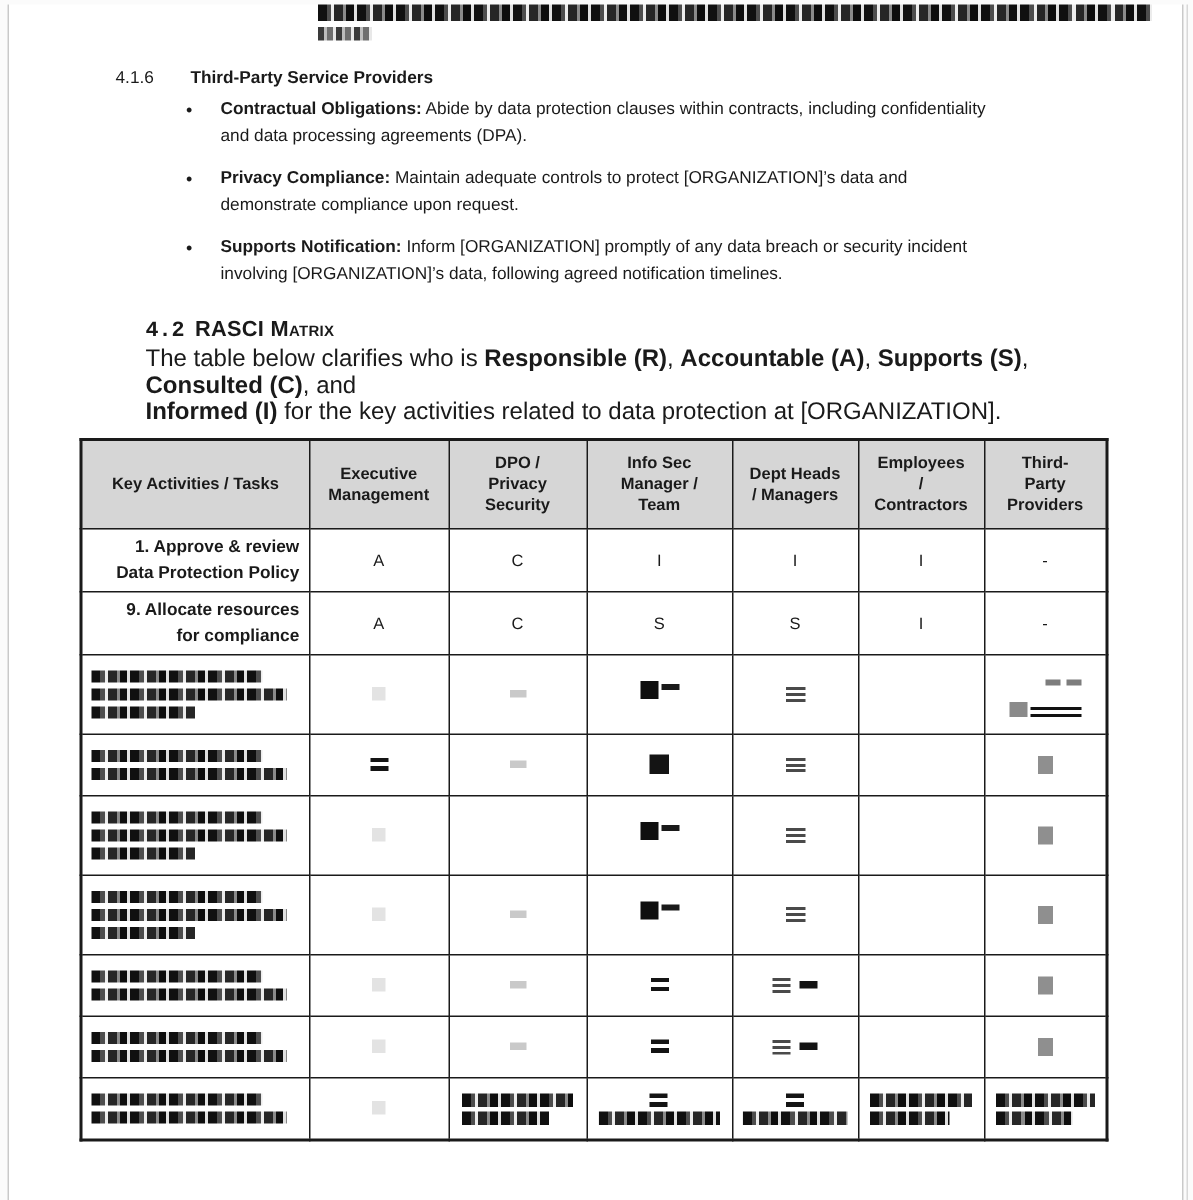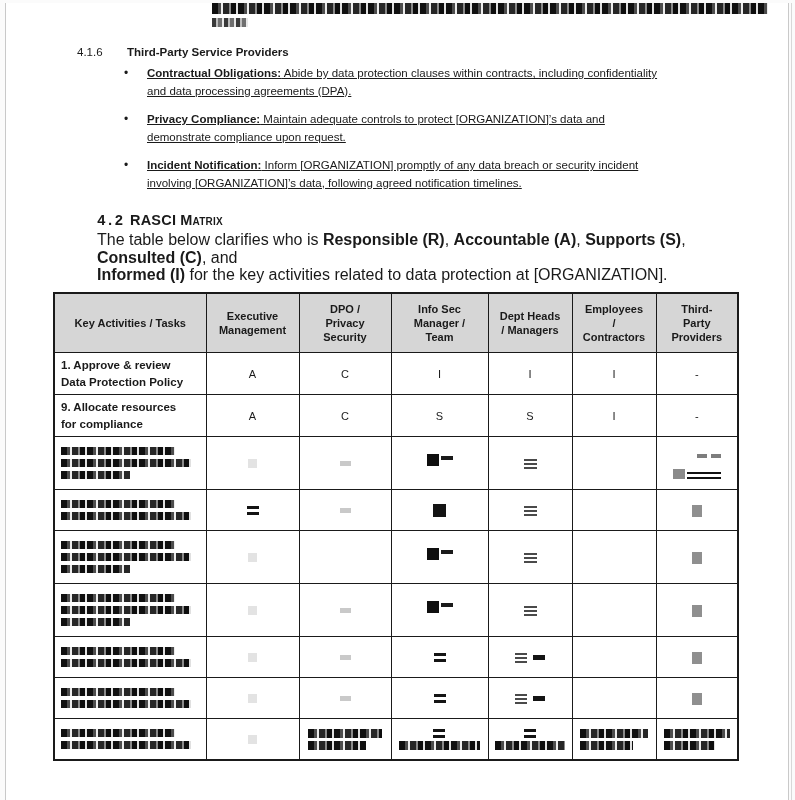--- a/index.html
+++ b/index.html
@@ -17,38 +17,38 @@
   .redacted-title { margin:3px 0 0 159px; }
   .rt1 { width:556px; height:11px; }
   .rt2 { width:36px; height:9px; margin-top:4px; background:repeating-linear-gradient(90deg,#3a3a3a 0 4px,#bdbdbd 4px 6px,#6f6f6f 6px 10px,#e8e8e8 10px 12px); }
 
   .txt { margin-left:44px; }
   .h3row { margin-top:17px; font-size:11.5px; line-height:17px;margin-left:24px; }
   .h3row .hnum { display:inline-block; width:50px; font-weight:normal; }
   .h3row .htitle { font-weight:bold; }
 
   ul.bullets { list-style:none; margin-top:4px; width:570px; }
-  ul.bullets li { position:relative; padding-left:50px; margin-bottom:11px; font-size:11.5px; line-height:17.5px;text-decoration:underline; }
+  ul.bullets li { position:relative; padding-left:50px; margin-bottom:11px; font-size:11.5px; line-height:17.5px; }
   ul.bullets li::before { content:"\2022"; position:absolute; left:27px; top:0; font-size:12px; }
   .blabel { font-weight:bold; }
 
   .h2row { margin-top:19px; font-size:14.5px; font-weight:bold; line-height:18px; }
   .h2row .hnum2 { display:inline-block; width:33px;font-family:Liberation Mono, monospace; }
   .sc { font-variant:small-caps; letter-spacing:0.2px; }
 
   .intro { margin-top:1px; font-size:16px; line-height:17.5px; width:608px; }
   .intro .b { font-weight:bold; }
 
   
   .table-wrap { margin-top:8px; }
   table.rasci { border-collapse:collapse; table-layout:fixed; width:684px; border:2px solid #1a1a1a; }
   table.rasci th, table.rasci td { border:1px solid #1a1a1a; }
   thead th { background:var(--header-fill,#d6d6d6); font-weight:bold; font-size:11px; line-height:14px;
     text-align:center; vertical-align:middle; height:60px; padding:4px 2px; white-space:pre-line; }
-  td.task { font-weight:bold; font-size:11.5px; line-height:16.5px; padding:4px 6px; white-space:pre-line; vertical-align:middle; }
+  td.task { font-weight:bold; font-size:11.5px; line-height:16.5px; padding:4px 6px; white-space:pre-line; vertical-align:middle;text-align:right; }
   td.val { text-align:center; vertical-align:middle; font-size:11px; padding:2px; }
   td.rcell { text-align:center; vertical-align:middle; padding:2px; }
   td.bar { border-left:8px solid var(--bar,#060606); }
 
   
   td.rtask { padding:6px 6px; vertical-align:middle; }
   .tblob { height:8px; margin:4px 0; }
   .tblob:nth-child(1){ width:82%; } .tblob:nth-child(2){ width:94%; } .tblob:nth-child(3){ width:50%; }
 
   
@@ -88,21 +88,21 @@
       <div class="rt2"></div>
     </div>
 
     <div class="txt h3row">
       <span class="hnum">4.1.6</span><span class="htitle">Third-Party Service Providers</span>
     </div>
 
     <ul class="bullets txt" id="bullets">
         <li><span class="blabel">Contractual Obligations:</span><span> Abide by data protection clauses within contracts, including confidentiality and data processing agreements (DPA).</span></li>
         <li><span class="blabel">Privacy Compliance:</span><span> Maintain adequate controls to protect [ORGANIZATION]’s data and demonstrate compliance upon request.</span></li>
-        <li><span class="blabel">Incident Notification:</span><span> Inform [ORGANIZATION] promptly of any data breach or security incident involving [ORGANIZATION]’s data, following agreed notification timelines.</span></li>
+        <li><span class="blabel">Supports Notification:</span><span> Inform [ORGANIZATION] promptly of any data breach or security incident involving [ORGANIZATION]’s data, following agreed notification timelines.</span></li>
       </ul>
 
     <div class="txt h2row">
       <span class="hnum2">4.2</span><span class="sc">RASCI Matrix</span>
     </div>
 
     <p class="intro txt" id="intro"><span>The table below clarifies who is </span><span class="b">Responsible (R)</span><span>, </span><span class="b">Accountable (A)</span><span>, </span><span class="b">Supports (S)</span><span>, </span><span class="b">Consulted (C)</span><span>, and </span><br><span class="b">Informed (I)</span><span> for the key activities related to data protection at [ORGANIZATION].</span></p>
 
     <div class="table-wrap">
       <table class="rasci" id="rasci">

